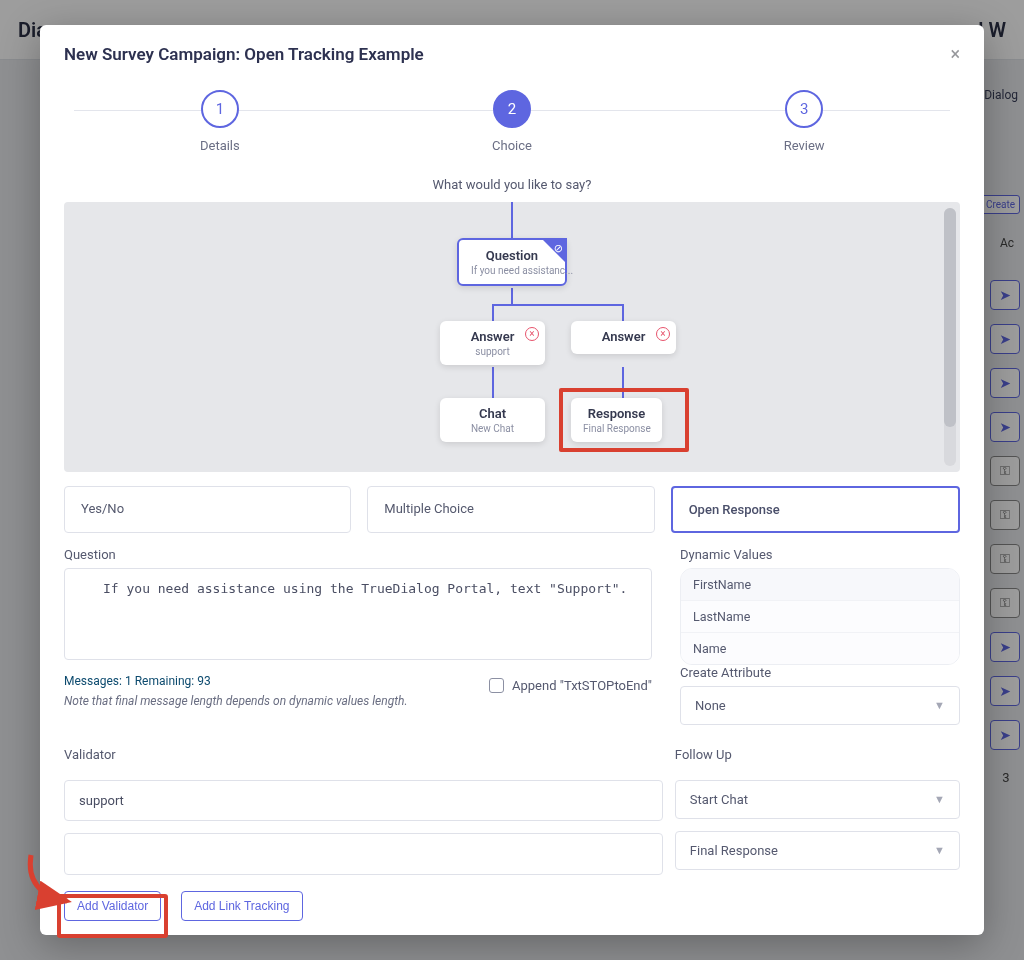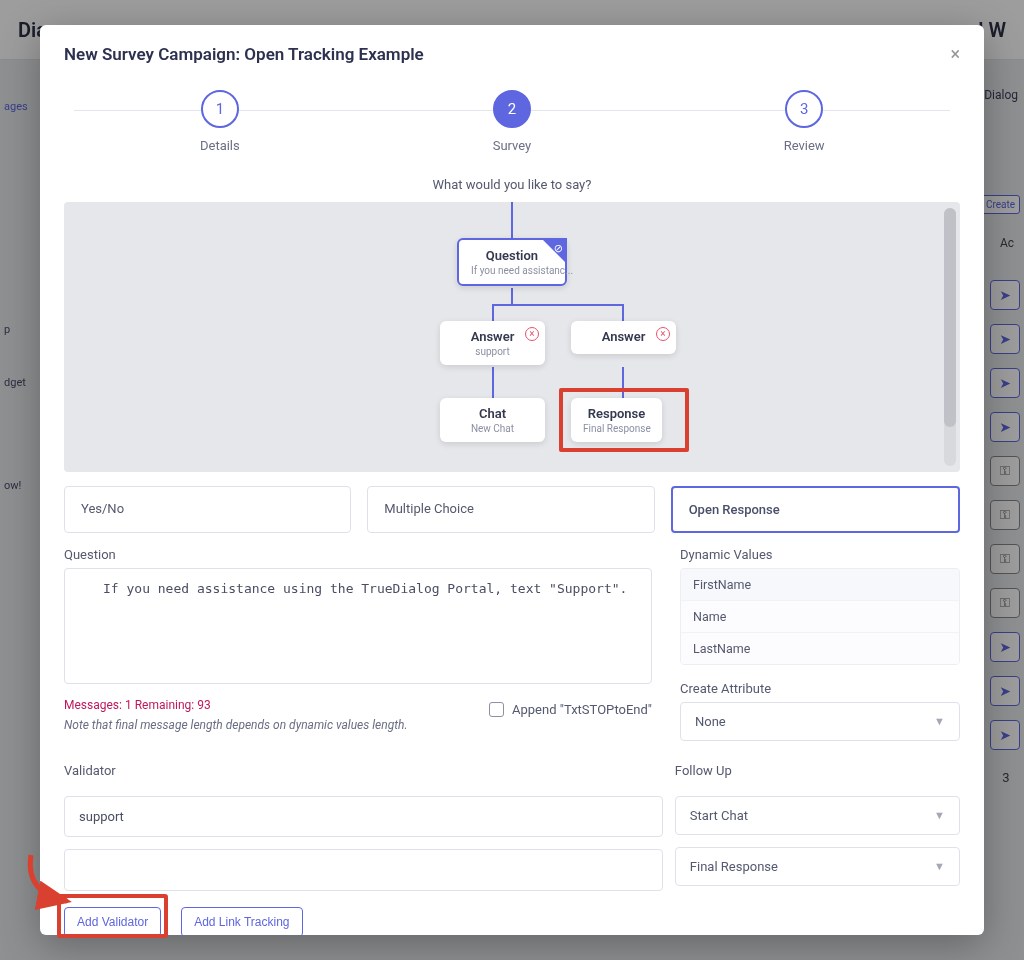--- a/index.html
+++ b/index.html
@@ -48,28 +48,28 @@
   .node.response { top:196px; left:507px; width:91px;}
   .hl-red-response { position:absolute; top:186px; left:495px; width:130px; height:64px; border:4px solid #d94030; border-radius:2px; pointer-events:none;}
   .conn { position:absolute; background:#5e66e0; }
   .tabs-row { display:flex; gap:16px; margin-top:14px;}
   .tab-box { flex:1; border:1px solid #dfe1e9; border-radius:4px; padding:14px 16px; font-size:13px; color:#55596e; background:#fff; cursor:pointer;}
   .tab-box.active { border:2px solid #5e66e0; color:#4a4f6a; font-weight:500;}
   .two-col { display:flex; gap:28px; margin-top:14px;}
   .col-left { flex:2.1; }
   .col-right { flex:1; }
   .label { font-size:13px; color:#55596f; margin-bottom:6px; display:block;}
-  .textarea { width:100%; height:116px; border:1px solid #dfe1e9; border-radius:4px; padding:12px 12px 12px 38px; font-size:13px; color:#4a4e63; resize:none; position:relative; }
+  .textarea { width:100%; height:92px; border:1px solid #dfe1e9; border-radius:4px; padding:12px 12px 12px 38px; font-size:13px; color:#4a4e63; resize:none; position:relative; }
   .ta-wrap { position:relative; }
   .smile { position:absolute; left:12px; top:12px; color:#b0b3bf; font-size:15px;}
-  .counter { font-size:12px; color:#be185d; margin-top:10px;}
+  .counter { font-size:12px; color:#0c4a6e; margin-top:10px;}
   .note { font-size:12px; color:#6a6e82; font-style:italic; margin-top:6px;}
   .append-row { display:flex; align-items:center; justify-content:flex-end; gap:8px; margin-top:-30px; font-size:13px; color:#55596f;}
   .chk { width:15px; height:15px; border:1.5px solid #8c90a3; border-radius:3px;}
-  .dv-list { border:1px solid #eceef3; border-radius:4px; overflow:hidden; margin-bottom:16px;}
+  .dv-list { border:1px solid #eceef3; border-radius:12px; overflow:hidden; margin-bottom:0;}
   .dv-item { padding:8px 12px; font-size:12.5px; color:#55596f; border-bottom:1px solid #f1f2f6; background:#fcfcfe;}
   .dv-item:first-child { background:#f7f8fb; position:relative;}
   .dv-item:last-child { border-bottom:none;}
   .select { border:1px solid #dfe1e9; border-radius:4px; padding:11px 14px; font-size:13px; color:#55596f; display:flex; align-items:center; justify-content:space-between; background:#fff; cursor:pointer;}
   .chev { color:#a4a7b5; font-size:11px;}
   .validator-section { margin-top:22px; display:flex; gap:12px;}
   .v-left { flex:2.1; display:flex; flex-direction:column; gap:12px;}
   .input-line { border:1px solid #dfe1e9; border-radius:4px; padding:12px 14px; font-size:13px; color:#4a4e63; background:#fff;}
   .v-right { flex:1; display:flex; flex-direction:column; gap:12px;}
   .btn-row-small { margin-top:16px; display:flex; gap:20px;}
@@ -79,26 +79,20 @@
 </style>
 </head>
 <body>
 
 <div class="backdrop">
   <div class="bg-header">
     <span>Dia</span>
     <span style="margin-left:auto">cal W</span>
   </div>
   <div style="position:absolute; top:88px; right:6px; font-size:12px; color:#3a3f5a;">Dialog</div>
-  <div class="bg-side">
-    <span style="color:#5e66e0">ages</span>
-    <span style="margin-top:170px">p</span>
-    <span>dget</span>
-    <span style="margin-top:50px">ow!</span>
-  </div>
   <div class="create-btn">Create</div>
   <div style="position:absolute; top:236px; right:10px; font-size:12px; color:#444;">Ac</div>
   <div class="bg-right-strip" style="top:280px;">
     <div class="send-box">➤</div>
     <div class="send-box">➤</div>
     <div class="send-box">➤</div>
     <div class="send-box">➤</div>
     <div class="key-box">⚿</div>
     <div class="key-box">⚿</div>
     <div class="key-box">⚿</div>
@@ -118,21 +112,21 @@
   </div>
   <div class="modal-body">
 
     <div class="stepper">
       <div class="step">
         <div class="step-circle">1</div>
         <div class="step-label">Details</div>
       </div>
       <div class="step active">
         <div class="step-circle">2</div>
-        <div class="step-label">Survey</div>
+        <div class="step-label">Choice</div>
       </div>
       <div class="step">
         <div class="step-circle">3</div>
         <div class="step-label">Review</div>
       </div>
     </div>
 
     <div class="prompt">What would you like to say?</div>
 
     <div class="canvas-wrap">
@@ -197,22 +191,22 @@
         <div class="note">Note that final message length depends on dynamic values length.</div>
         <div class="append-row">
           <div class="chk"></div>
           <span>Append "TxtSTOPtoEnd"</span>
         </div>
       </div>
       <div class="col-right">
         <span class="label">Dynamic Values</span>
         <div class="dv-list">
           <div class="dv-item">FirstName</div>
+          <div class="dv-item">LastName</div>
           <div class="dv-item">Name</div>
-          <div class="dv-item">LastName</div>
         </div>
         <span class="label">Create Attribute</span>
         <div class="select">
           <span>None</span>
           <span class="chev">▼</span>
         </div>
       </div>
     </div>
 
     <div class="validator-section">

